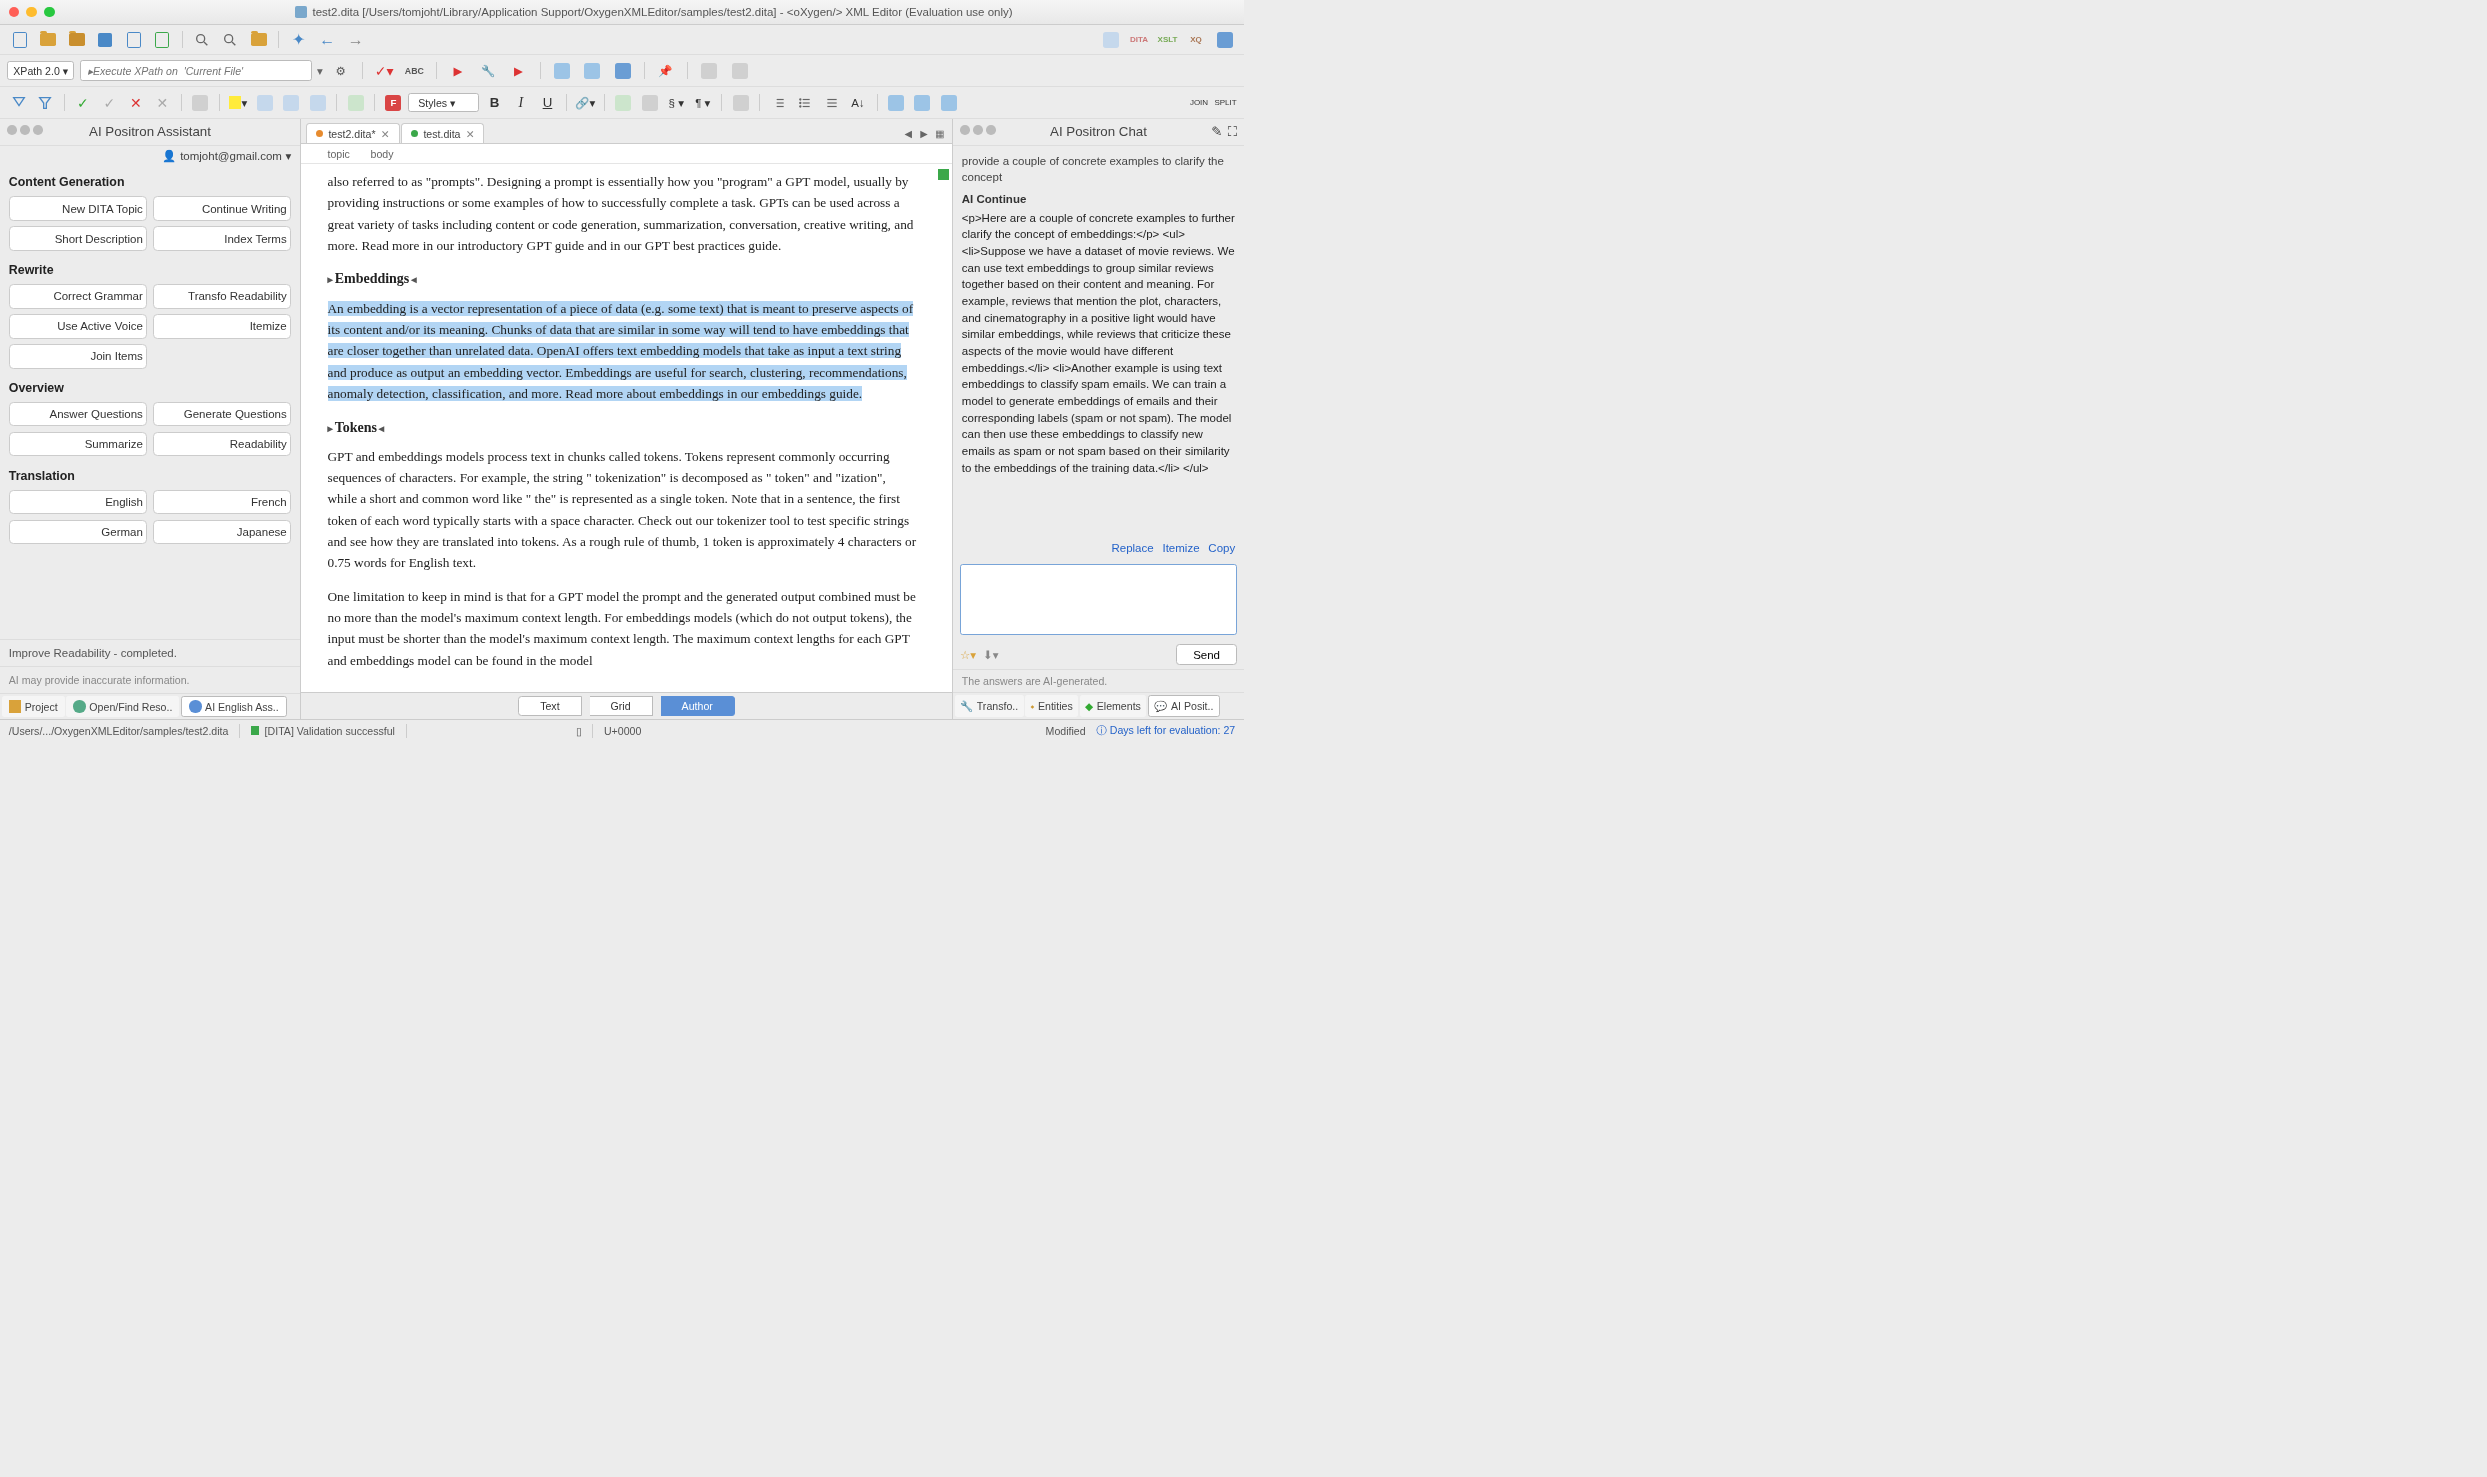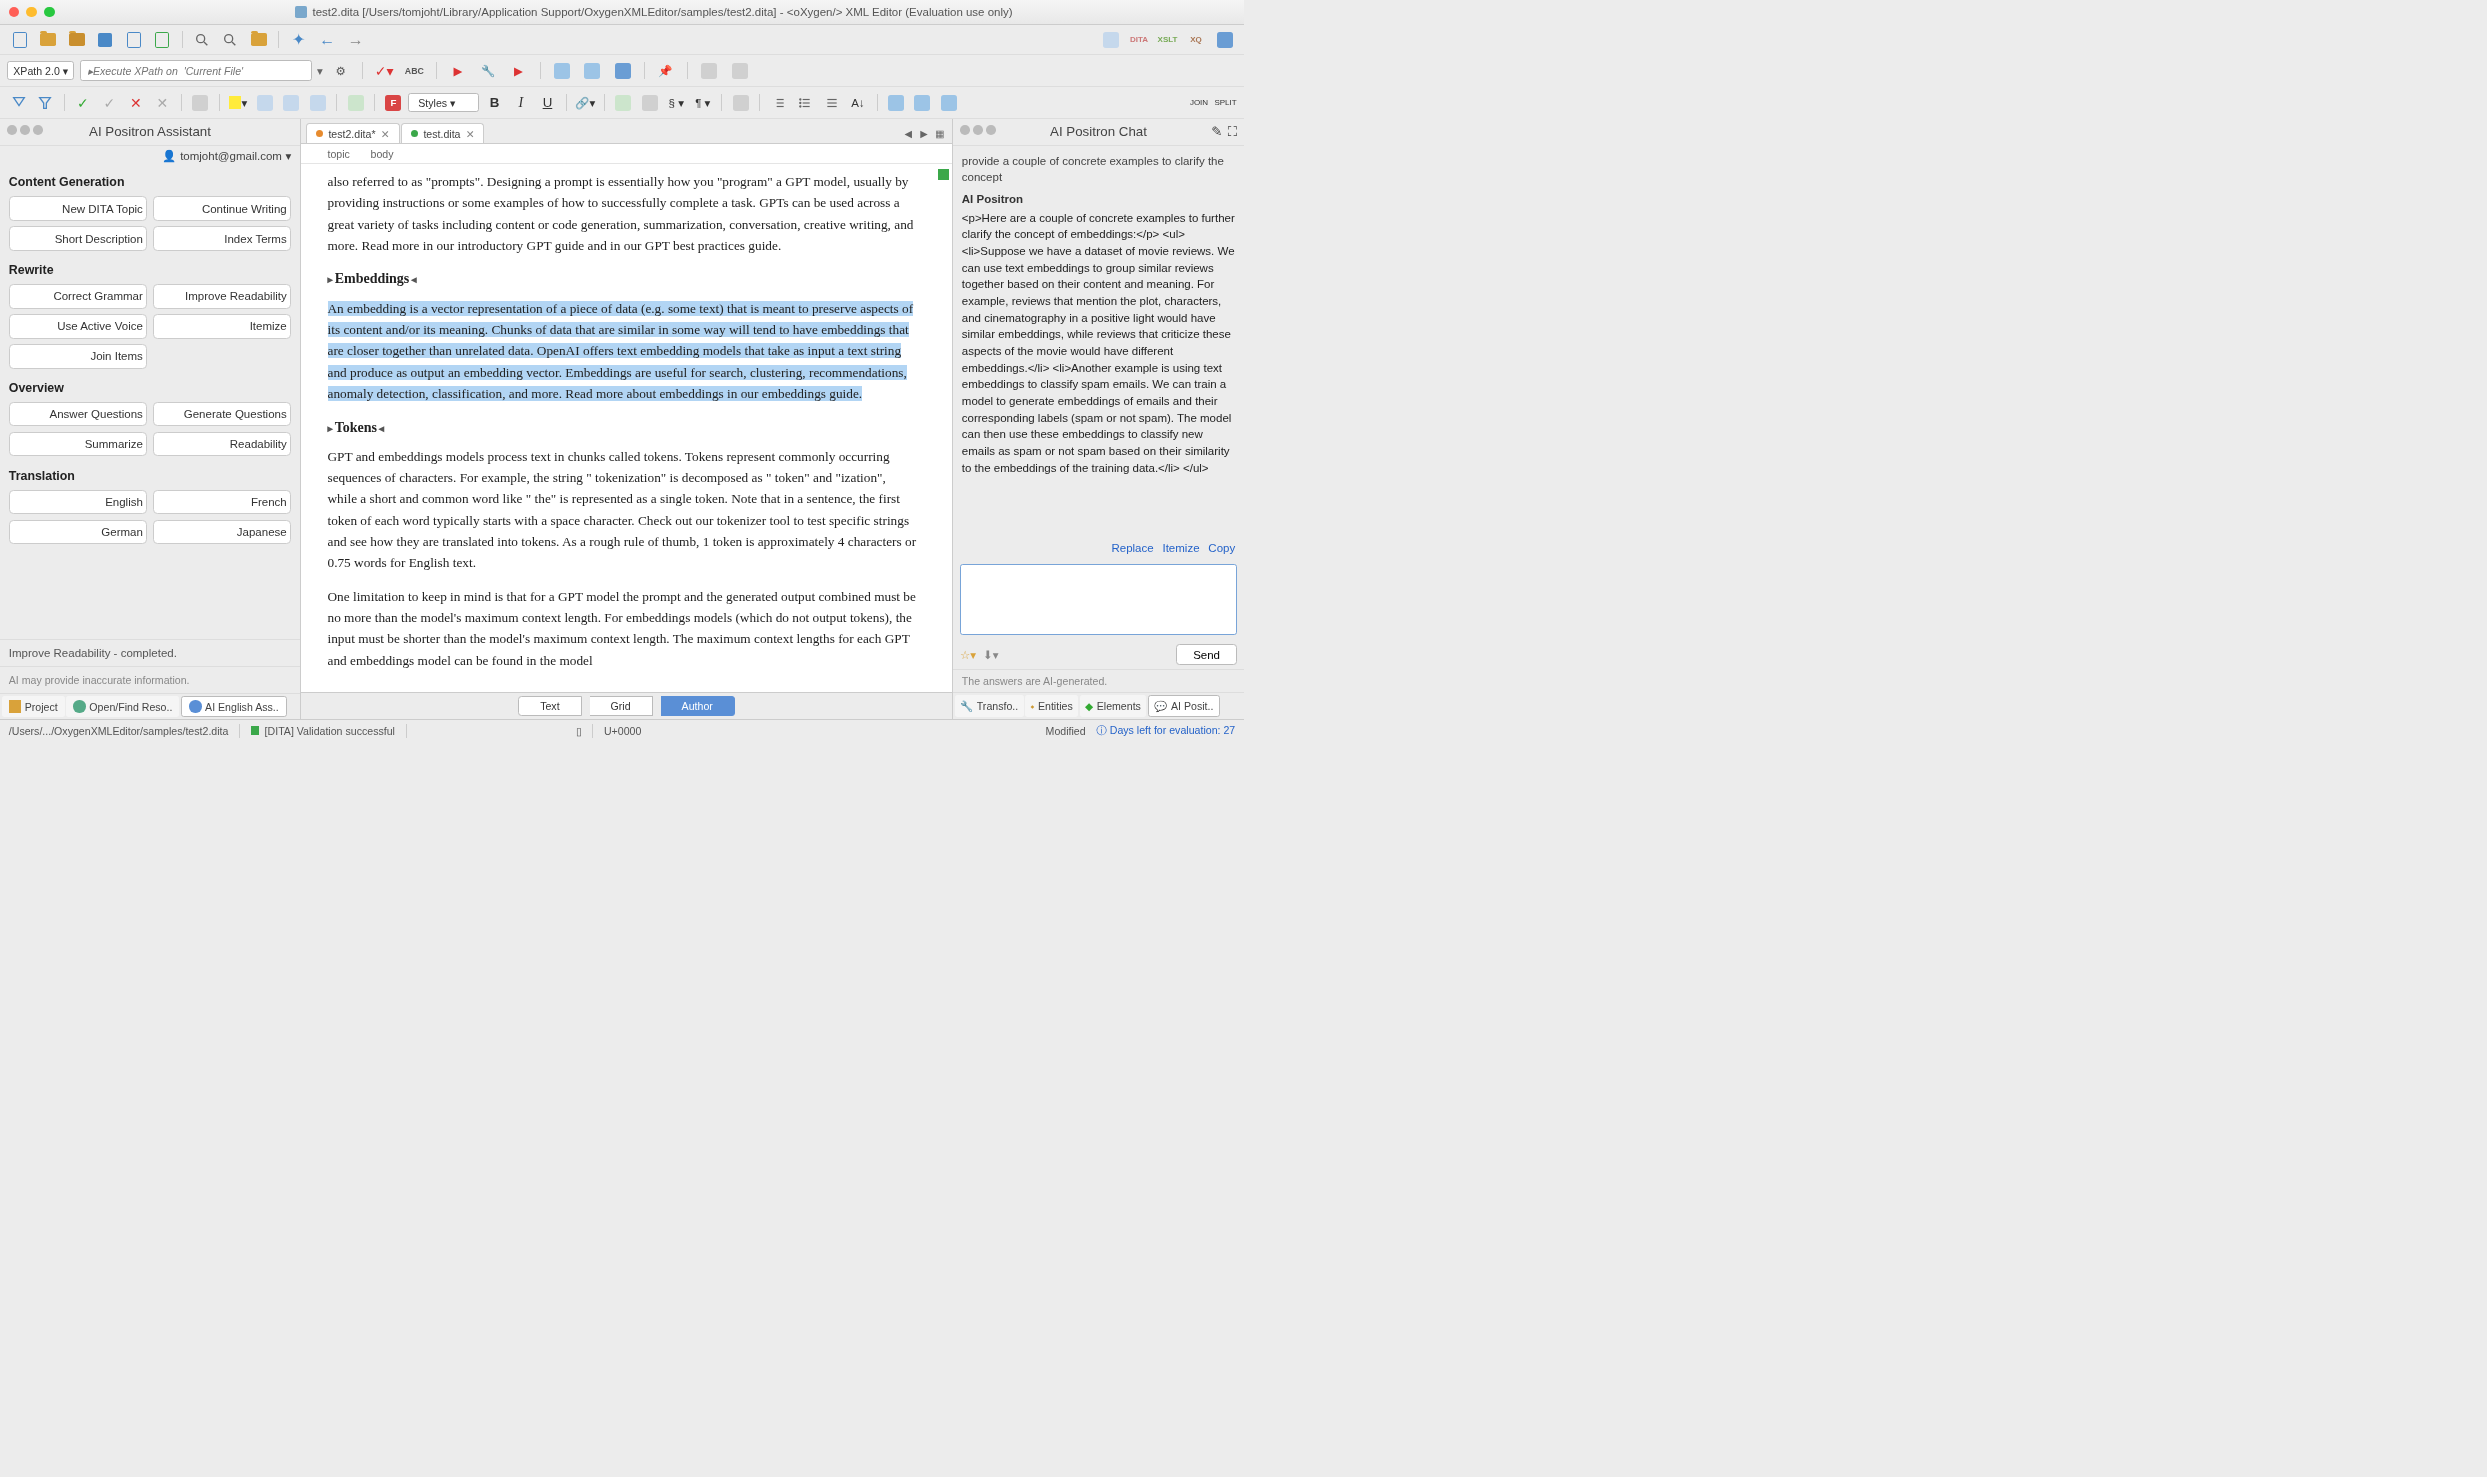--- a/index.html
+++ b/index.html
@@ -500,21 +500,21 @@
     <div class="btn-grid">
       <div class="action-btn">New DITA Topic</div>
       <div class="action-btn">Continue Writing</div>
       <div class="action-btn">Short Description</div>
       <div class="action-btn">Index Terms</div>
     </div>
 
     <div class="section-head">Rewrite</div>
     <div class="btn-grid">
       <div class="action-btn">Correct Grammar</div>
-      <div class="action-btn">Improve Readability</div>
+      <div class="action-btn">Transfo Readability</div>
       <div class="action-btn">Use Active Voice</div>
       <div class="action-btn">Itemize</div>
       <div class="action-btn btn-single">Join Items</div>
     </div>
 
     <div class="section-head">Overview</div>
     <div class="btn-grid">
       <div class="action-btn">Answer Questions</div>
       <div class="action-btn">Generate Questions</div>
       <div class="action-btn">Summarize</div>
@@ -595,21 +595,21 @@
           <div class="pd"></div>
         </div>
       <span>AI Positron Chat</span>
       <div class="chat-tools">
         <span>✎</span>
         <span>⛶</span>
       </div>
     </div>
     <div class="chat-body">
       <div class="chat-prompt">provide a couple of concrete examples to clarify the concept</div>
-      <div class="chat-name">AI Positron</div>
+      <div class="chat-name">AI Continue</div>
       <div class="chat-response">&lt;p&gt;Here are a couple of concrete examples to further clarify the concept of embeddings:&lt;/p&gt;
 &lt;ul&gt;
 &lt;li&gt;Suppose we have a dataset of movie reviews. We can use text embeddings to group similar reviews together based on their content and meaning. For example, reviews that mention the plot, characters, and cinematography in a positive light would have similar embeddings, while reviews that criticize these aspects of the movie would have different embeddings.&lt;/li&gt;
 &lt;li&gt;Another example is using text embeddings to classify spam emails. We can train a model to generate embeddings of emails and their corresponding labels (spam or not spam). The model can then use these embeddings to classify new emails as spam or not spam based on their similarity to the embeddings of the training data.&lt;/li&gt;
 &lt;/ul&gt;</div>
     </div>
     <div class="chat-actions">
       <a>Replace</a>
       <a>Itemize</a>
       <a>Copy</a>

